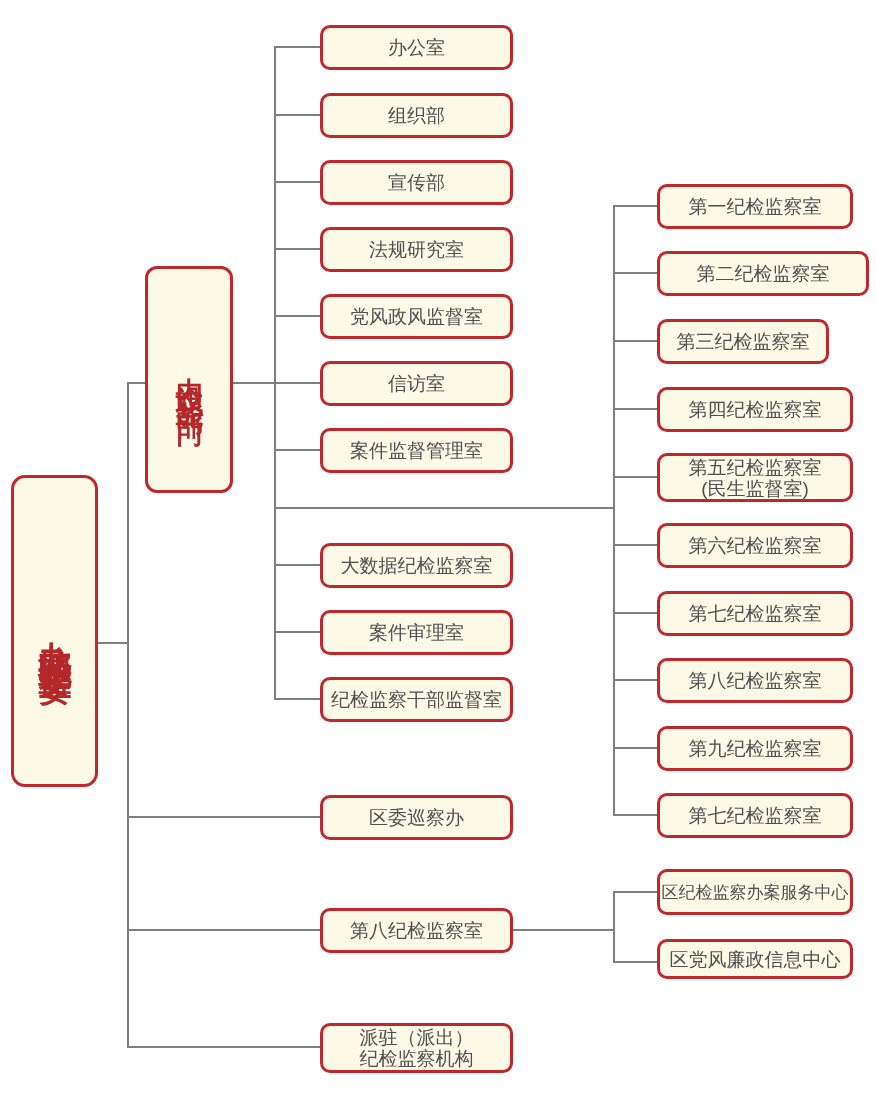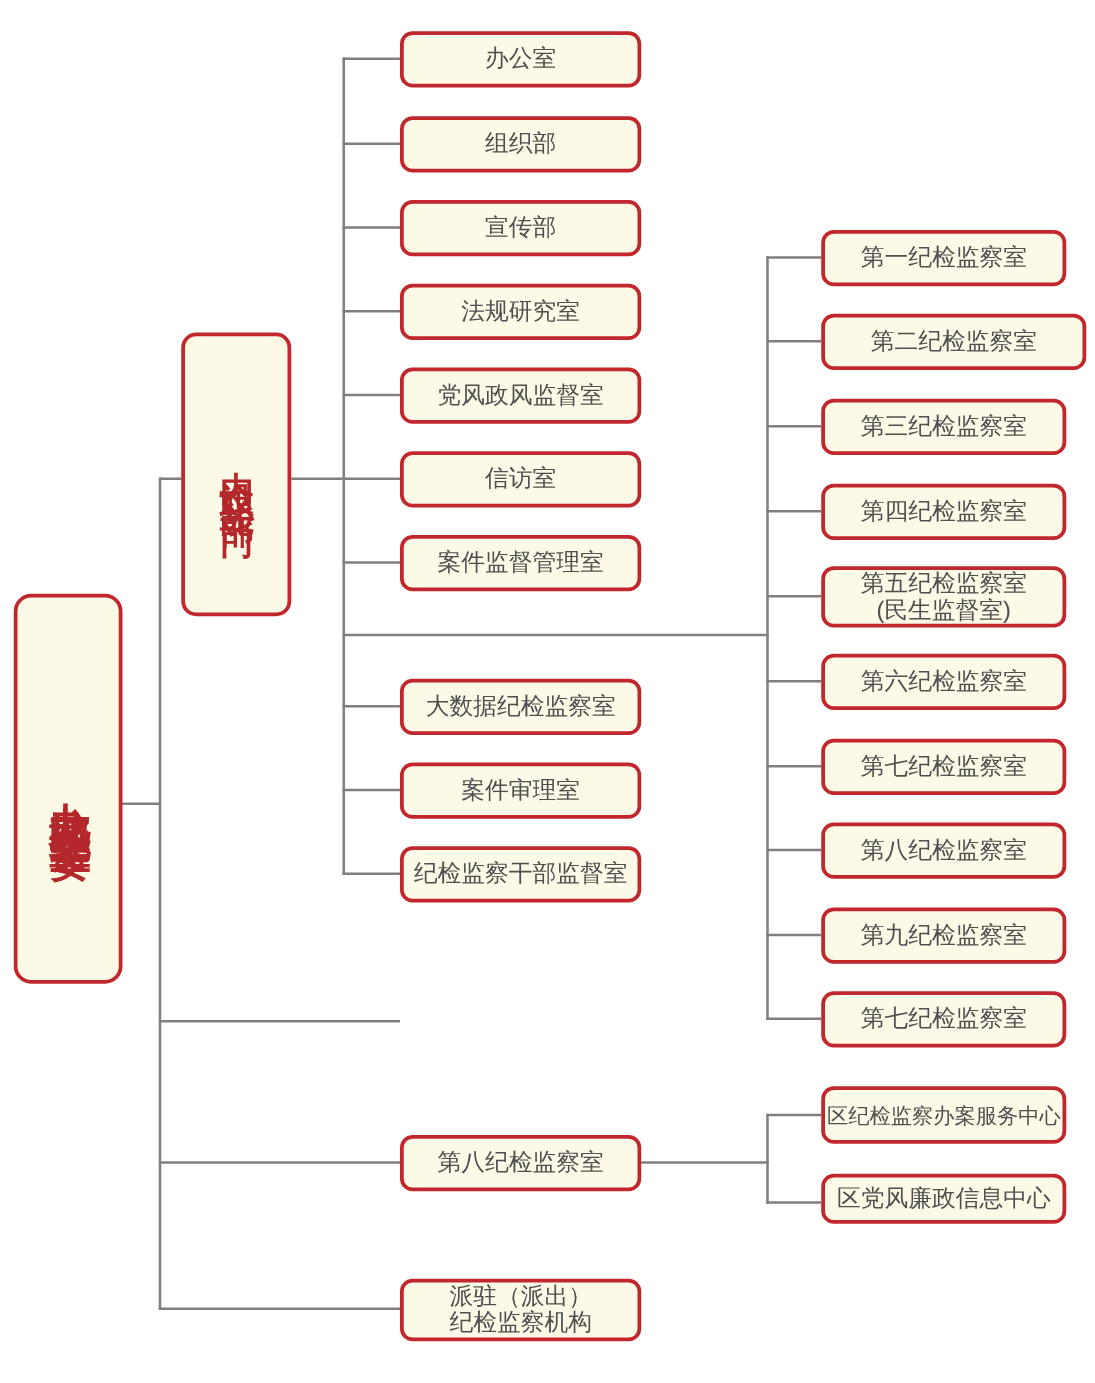--- a/index.html
+++ b/index.html
@@ -83,27 +83,28 @@
   <div class="node" style="left:320px;top:93px;width:193px;height:45px">组织部</div>
   <div class="node" style="left:320px;top:160px;width:193px;height:45px">宣传部</div>
   <div class="node" style="left:320px;top:227px;width:193px;height:45px">法规研究室</div>
   <div class="node" style="left:320px;top:294px;width:193px;height:45px">党风政风监督室</div>
   <div class="node" style="left:320px;top:361px;width:193px;height:45px">信访室</div>
   <div class="node" style="left:320px;top:428px;width:193px;height:45px">案件监督管理室</div>
   <div class="node" style="left:320px;top:543px;width:193px;height:45px">大数据纪检监察室</div>
   <div class="node" style="left:320px;top:610px;width:193px;height:45px">案件审理室</div>
   <div class="node" style="left:320px;top:677px;width:193px;height:45px">纪检监察干部监督室</div>
 
+  <div class="node" style="left:320px;top:795px;width:193px;height:45px">区委巡察办</div>
   <div class="node" style="left:320px;top:908px;width:193px;height:45px">第八纪检监察室</div>
   <div class="node" style="left:320px;top:1023px;width:193px;height:50px">派驻（派出）
 纪检监察机构</div>
 
   <div class="node" style="left:657px;top:184px;width:196px;height:45px">第一纪检监察室</div>
   <div class="node" style="left:657px;top:251px;width:212px;height:45px">第二纪检监察室</div>
-  <div class="node" style="left:657px;top:319px;width:196px;height:45px">第三纪检监察室</div>
+  <div class="node" style="left:657px;top:319px;width:172px;height:45px">第三纪检监察室</div>
   <div class="node" style="left:657px;top:387px;width:196px;height:45px">第四纪检监察室</div>
   <div class="node" style="left:657px;top:453px;width:196px;height:49px">第五纪检监察室
 (民生监督室)</div>
   <div class="node" style="left:657px;top:591px;width:196px;height:45px">第七纪检监察室</div>
   <div class="node" style="left:657px;top:523px;width:196px;height:45px">第六纪检监察室</div>
   <div class="node" style="left:657px;top:726px;width:196px;height:45px">第九纪检监察室</div>
   <div class="node" style="left:657px;top:658px;width:196px;height:45px">第八纪检监察室</div>
   <div class="node" style="left:657px;top:793px;width:196px;height:45px">第七纪检监察室</div>
 
   <div class="node tight" style="left:657px;top:869px;width:196px;height:46px">区纪检监察办案服务中心</div>

